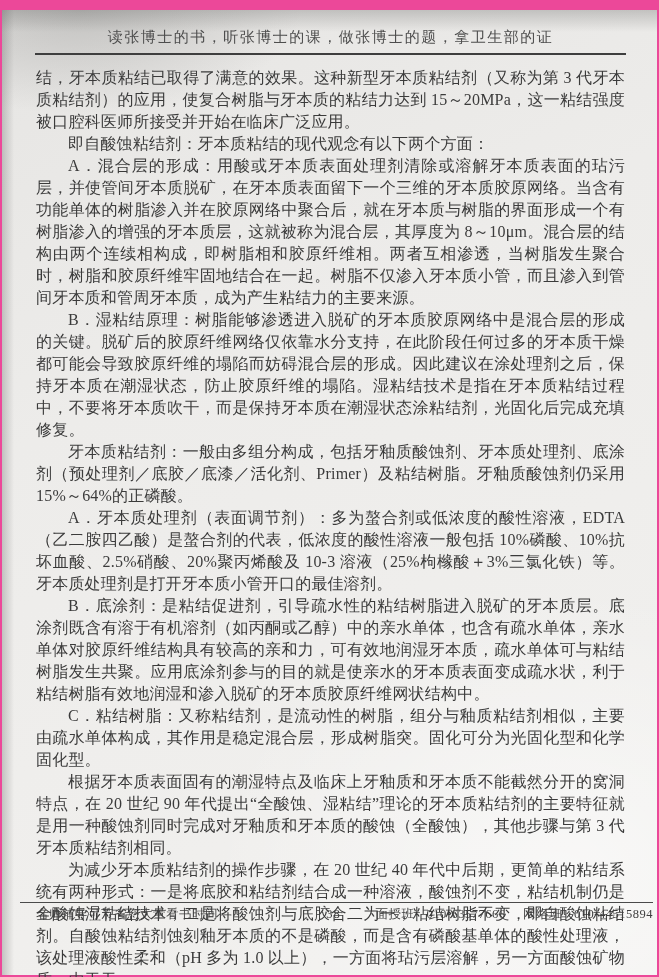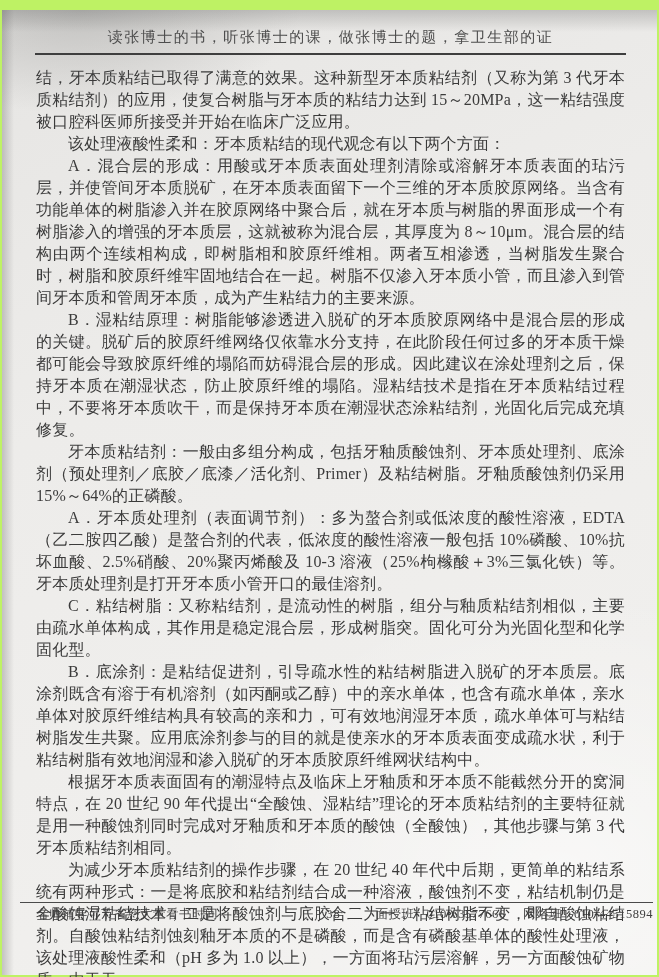--- a/index.html
+++ b/index.html
@@ -5,21 +5,21 @@
   html, body { margin: 0; padding: 0; }
   body {
     width: 659px; height: 977px;
     background: #161616;
     font-family: "Liberation Serif", "DejaVu Serif", serif;
     overflow: hidden;
   }
   .scan {
     position: relative;
     width: 659px; height: 977px;
-    background: #bef264;
+    background: #ec4899;
   }
   
   .page {
     position: absolute;
     left: 2px; right: 2px; top: 10px; bottom: 2px;
     background:
       radial-gradient(ellipse 340px 160px at 12% 0%, rgba(110,110,108,0.30), rgba(110,110,108,0) 65%),
       radial-gradient(ellipse 500px 420px at 85% 90%, rgba(255,255,255,0.55), rgba(255,255,255,0) 70%),
       linear-gradient(155deg, #e6e5e3 0%, #edecea 35%, #f2f1ef 100%);
   }
@@ -76,27 +76,27 @@
 <div class="scan">
   <div class="page">
 
     <div class="header">
       <div class="slogan">读张博士的书，听张博士的课，做张博士的题，拿卫生部的证</div>
       <div class="header-rule"></div>
     </div>
 
     <div class="content">
       <p class="noindent">结，牙本质粘结已取得了满意的效果。这种新型牙本质粘结剂（又称为第 3 代牙本质粘结剂）的应用，使复合树脂与牙本质的粘结力达到 15～20MPa，这一粘结强度被口腔科医师所接受并开始在临床广泛应用。</p>
-      <p>该处理液酸性柔和：牙本质粘结的现代观念有以下两个方面：</p>
+      <p>即自酸蚀粘结剂：牙本质粘结的现代观念有以下两个方面：</p>
       <p>A．混合层的形成：用酸或牙本质表面处理剂清除或溶解牙本质表面的玷污层，并使管间牙本质脱矿，在牙本质表面留下一个三维的牙本质胶原网络。当含有功能单体的树脂渗入并在胶原网络中聚合后，就在牙本质与树脂的界面形成一个有树脂渗入的增强的牙本质层，这就被称为混合层，其厚度为 8～10μm。混合层的结构由两个连续相构成，即树脂相和胶原纤维相。两者互相渗透，当树脂发生聚合时，树脂和胶原纤维牢固地结合在一起。树脂不仅渗入牙本质小管，而且渗入到管间牙本质和管周牙本质，成为产生粘结力的主要来源。</p>
       <p>B．湿粘结原理：树脂能够渗透进入脱矿的牙本质胶原网络中是混合层的形成的关键。脱矿后的胶原纤维网络仅依靠水分支持，在此阶段任何过多的牙本质干燥都可能会导致胶原纤维的塌陷而妨碍混合层的形成。因此建议在涂处理剂之后，保持牙本质在潮湿状态，防止胶原纤维的塌陷。湿粘结技术是指在牙本质粘结过程中，不要将牙本质吹干，而是保持牙本质在潮湿状态涂粘结剂，光固化后完成充填修复。</p>
       <p>牙本质粘结剂：一般由多组分构成，包括牙釉质酸蚀剂、牙本质处理剂、底涂剂（预处理剂／底胶／底漆／活化剂、Primer）及粘结树脂。牙釉质酸蚀剂仍采用 15%～64%的正磷酸。</p>
       <p>A．牙本质处理剂（表面调节剂）：多为螯合剂或低浓度的酸性溶液，EDTA（乙二胺四乙酸）是螯合剂的代表，低浓度的酸性溶液一般包括 10%磷酸、10%抗坏血酸、2.5%硝酸、20%聚丙烯酸及 10-3 溶液（25%枸橼酸＋3%三氯化铁）等。牙本质处理剂是打开牙本质小管开口的最佳溶剂。</p>
+      <p>B．底涂剂：是粘结促进剂，引导疏水性的粘结树脂进入脱矿的牙本质层。底涂剂既含有溶于有机溶剂（如丙酮或乙醇）中的亲水单体，也含有疏水单体，亲水单体对胶原纤维结构具有较高的亲和力，可有效地润湿牙本质，疏水单体可与粘结树脂发生共聚。应用底涂剂参与的目的就是使亲水的牙本质表面变成疏水状，利于粘结树脂有效地润湿和渗入脱矿的牙本质胶原纤维网状结构中。</p>
       <p>C．粘结树脂：又称粘结剂，是流动性的树脂，组分与釉质粘结剂相似，主要由疏水单体构成，其作用是稳定混合层，形成树脂突。固化可分为光固化型和化学固化型。</p>
-      <p>B．底涂剂：是粘结促进剂，引导疏水性的粘结树脂进入脱矿的牙本质层。底涂剂既含有溶于有机溶剂（如丙酮或乙醇）中的亲水单体，也含有疏水单体，亲水单体对胶原纤维结构具有较高的亲和力，可有效地润湿牙本质，疏水单体可与粘结树脂发生共聚。应用底涂剂参与的目的就是使亲水的牙本质表面变成疏水状，利于粘结树脂有效地润湿和渗入脱矿的牙本质胶原纤维网状结构中。</p>
       <p>根据牙本质表面固有的潮湿特点及临床上牙釉质和牙本质不能截然分开的窝洞特点，在 20 世纪 90 年代提出“全酸蚀、湿粘结”理论的牙本质粘结剂的主要特征就是用一种酸蚀剂同时完成对牙釉质和牙本质的酸蚀（全酸蚀），其他步骤与第 3 代牙本质粘结剂相同。</p>
       <p>为减少牙本质粘结剂的操作步骤，在 20 世纪 40 年代中后期，更简单的粘结系统有两种形式：一是将底胶和粘结剂结合成一种溶液，酸蚀剂不变，粘结机制仍是全酸蚀湿粘结技术；二是将酸蚀剂与底胶合二为一，粘结树脂不变，即自酸蚀粘结剂。自酸蚀粘结剂蚀刻釉牙本质的不是磷酸，而是含有磷酸基单体的酸性处理液，该处理液酸性柔和（pH 多为 1.0 以上），一方面将玷污层溶解，另一方面酸蚀矿物质。由于无</p>
     </div>
 
     <div class="footer">
       <div class="footer-rule"></div>
       <div class="footer-row">
         <span class="footer-left">名师辅导可节省您大量看书时间</span>
         <span class="footer-center">38</span>
         <span class="footer-right">

